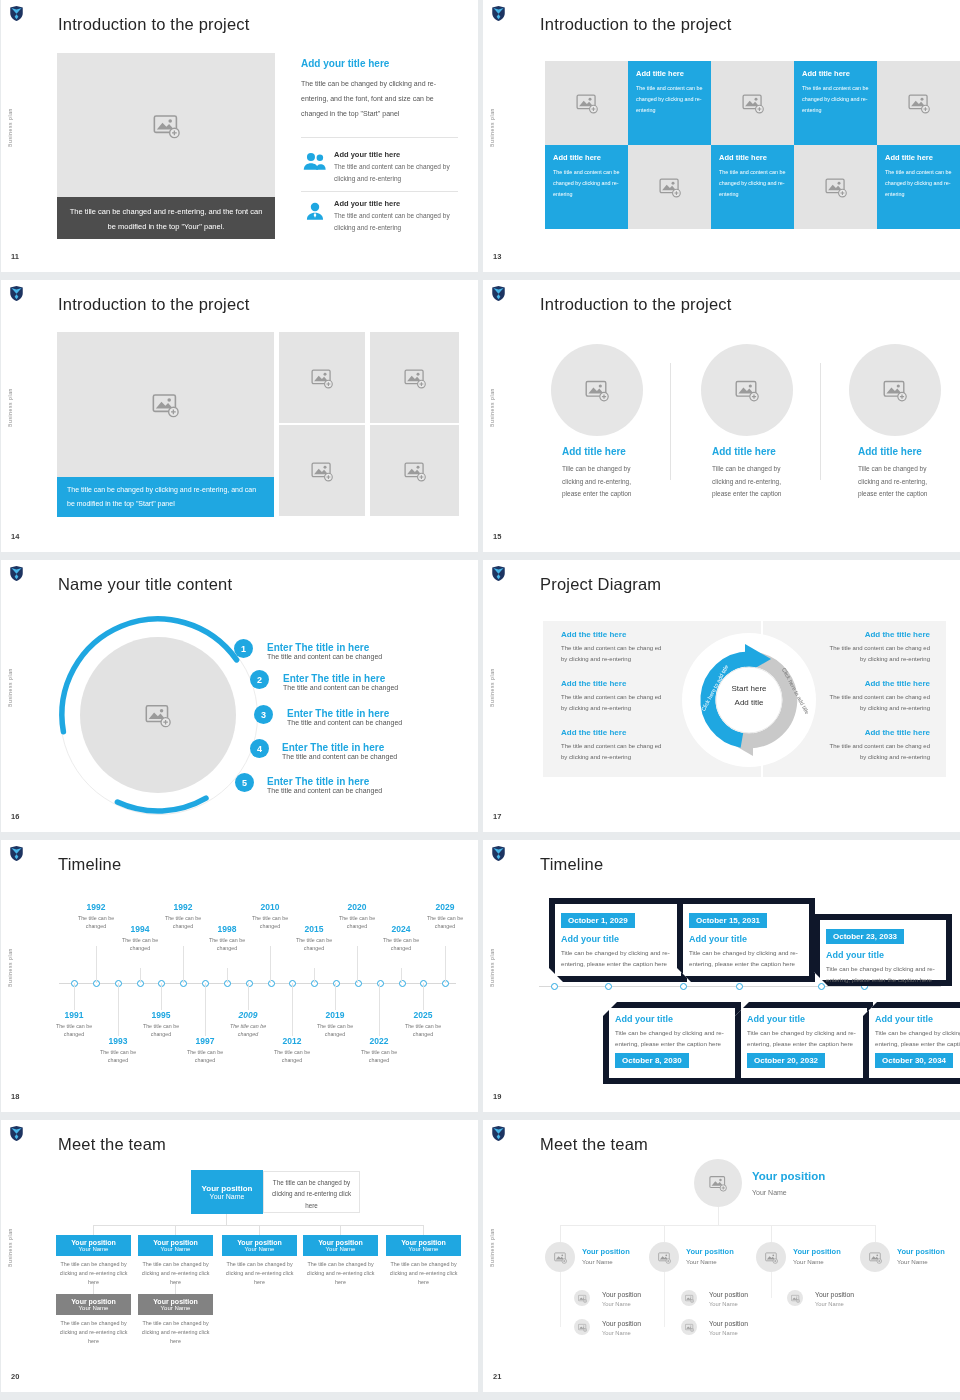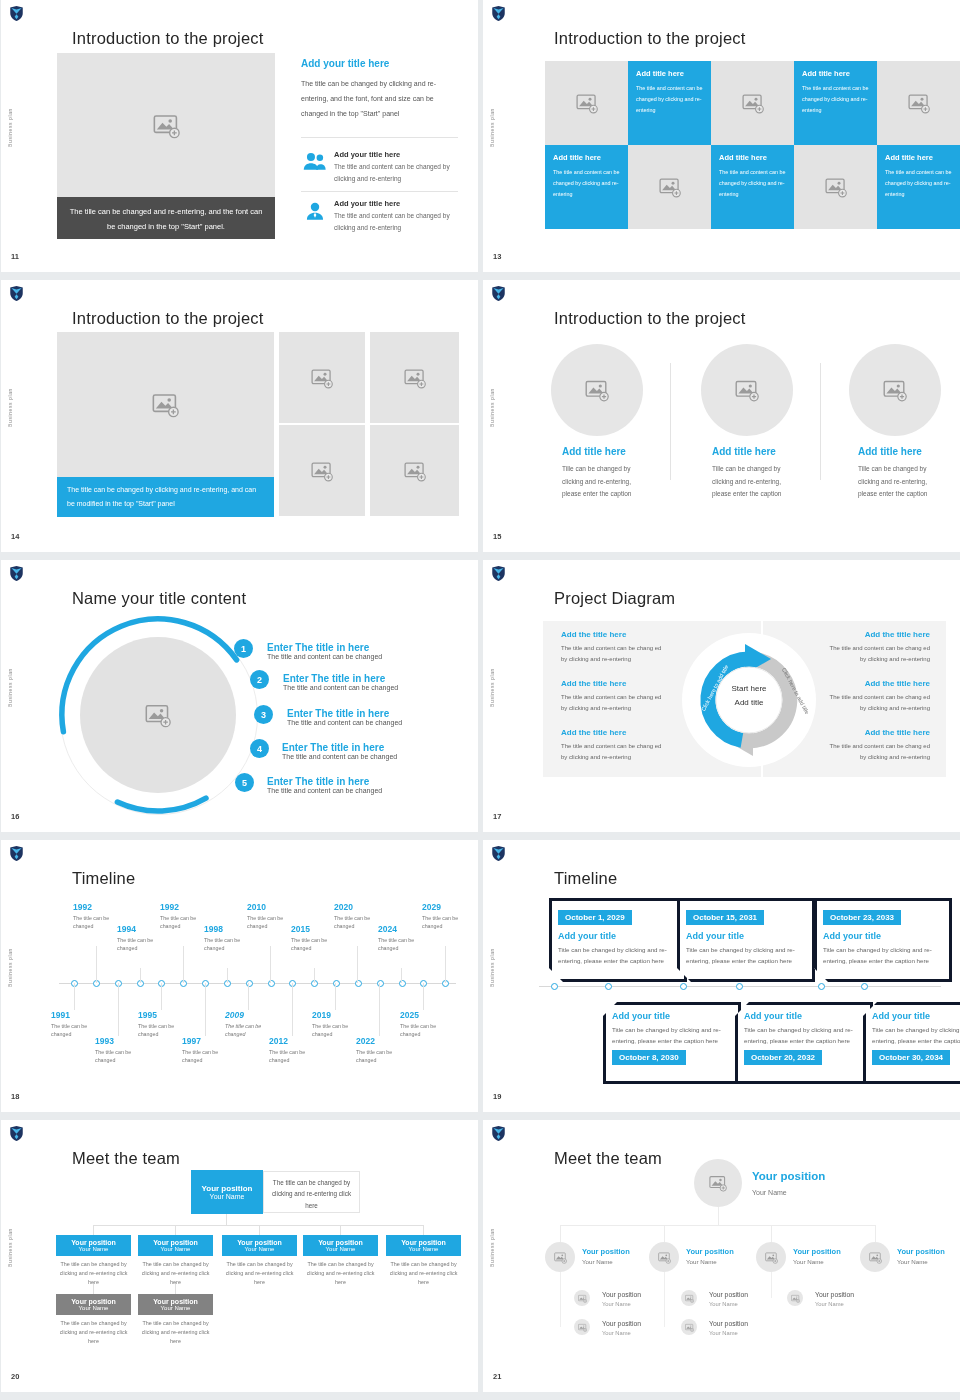--- a/index.html
+++ b/index.html
@@ -1,19 +1,19 @@
 <!DOCTYPE html>
 <html><head>
 <meta charset="utf-8">
 <style>
   html,body{margin:0;padding:0;}
   body{width:960px;height:1400px;background:#e8ebed;font-family:"Liberation Sans",sans-serif;-webkit-font-smoothing:antialiased;}
   .deck{display:grid;grid-template-columns:477px 477px;grid-template-rows:repeat(5,272px);gap:8px 5px;padding:0 0 8px 1px;}
   .slide{position:relative;background:#fff;overflow:hidden;}
-  .stitle{position:absolute;left:57px;top:15px;margin:14px;font-size:16.5px;font-weight:400;color:#262626;letter-spacing:.2px;}
+  .stitle{position:absolute;left:57px;top:15px;margin:0;font-size:16.5px;font-weight:400;color:#262626;letter-spacing:.2px;}
   .logo{position:absolute;left:9px;top:6px;width:13px;height:15px;}
   .vlabel{position:absolute;left:6px;top:108px;writing-mode:vertical-rl;transform:rotate(180deg);font-size:5px;color:#8a8a8a;letter-spacing:.6px;}
   .snum{position:absolute;left:10px;bottom:11px;font-size:7.5px;font-weight:bold;color:#3f3f3f;}
   .abs{position:absolute;}
   .imgph{position:absolute;background:#e4e4e4;display:flex;align-items:center;justify-content:center;}
   .circph{position:absolute;background:#e6e6e6;border-radius:50%;display:flex;align-items:center;justify-content:center;}
   .hairline{position:absolute;background:#e3e3e3;}
   .conn{position:absolute;background:#e0e0e0;}
   
   .darkcap{position:absolute;background:#4d4d4d;color:#fff;font-size:7.5px;line-height:1.95;text-align:center;padding:8px 11px;box-sizing:border-box;}
@@ -37,30 +37,30 @@
   .n16-head{position:absolute;font-size:10px;font-weight:bold;color:#1fa7e1;}
   .n16-body{position:absolute;font-size:7px;color:#555;}
   
   .panel{position:absolute;background:#f3f3f3;}
   .p17-head{font-size:8px;font-weight:bold;color:#1fa7e1;margin:0 0 4px 0;}
   .p17-body{font-size:6px;color:#666;line-height:1.9;margin:0 0 13px 0;}
   .arcword{position:absolute;font-size:5.5px;white-space:nowrap;}
   
   .tl-line{position:absolute;height:1px;background:#d8d8d8;}
   .tl-dot{position:absolute;width:7px;height:7px;border-radius:50%;background:#fff;border:1.5px solid #2aa9e2;box-sizing:border-box;}
-  .tl-block{position:absolute;width:46px;height:44px;}
+  .tl-block{position:absolute;width:46px;text-align:center;height:44px;}
   .tl-block .yr{font-size:8.5px;font-weight:bold;color:#1fa7e1;margin-bottom:2px;}
   .tl-block .cp{font-size:5.3px;color:#777;line-height:1.6;}
   .tl-block:after{content:"";position:absolute;left:50%;width:1px;background:#e2e2e2;}
   .ab-a{top:62px;}  .ab-a:after{top:100%;height:37px;}
   .ab-b{top:84px;}  .ab-b:after{top:100%;height:15px;}
   .bl-a{top:170px;} .bl-a:after{top:-27px;height:27px;}
   .bl-b{top:196px;} .bl-b:after{top:-53px;height:53px;}
   
-  .t19{position:absolute;width:138px;border:3px solid #0f172a;background:#fff;padding:5px 6px;box-sizing:border-box;}
+  .t19{position:absolute;width:138px;border:6px solid #0f172a;background:#fff;padding:5px 6px;box-sizing:border-box;}
   .t19.up{clip-path:polygon(0 0,100% 0,100% 100%,14px 100%,0 calc(100% - 14px));}
   .t19.dn{clip-path:polygon(0 14px,14px 0,100% 0,100% 100%,0 100%);}
   .badge{display:inline-block;background:#1fa7e1;color:#fff;font-size:8px;font-weight:bold;padding:3px 7px;}
   .t19 .hd{font-size:9px;font-weight:bold;color:#1fa7e1;margin-top:6px;}
   .t19 .bd{font-size:6.2px;color:#666;line-height:1.8;margin-top:3px;}
   .t19.dn .hd{margin-top:1px;}
   .t19.dn .badge{margin-top:4px;}
   
   .orgbox{position:absolute;color:#fff;display:flex;flex-direction:column;align-items:center;justify-content:center;text-align:center;}
   .orgbox .pos{font-size:7px;font-weight:bold;}
@@ -112,21 +112,21 @@
     <svg class="logo">
         <use href="#i-shield"></use>
       </svg>
     <div class="vlabel">Business plan</div>
     <h2 class="stitle">Introduction to the project</h2>
     <div class="imgph" style="left:56px;top:53px;width:218px;height:144px;">
       <svg width="27" height="27">
           <use href="#i-img"></use>
         </svg>
     </div>
-    <div class="darkcap" style="left:56px;top:197px;width:218px;height:42px;">The tille can be changed and re-entering, and the font can be changed in the top "Start" panel.</div>
+    <div class="darkcap" style="left:56px;top:197px;width:218px;height:42px;">The tille can be changed and re-entering, and the font can be modified in the top "Your" panel.</div>
     <div class="r12-head" style="left:300px;top:58px;">Add your title here</div>
     <div class="r12-body" style="left:300px;top:76px;width:158px;">The title can be changed by clicking and re-entering, and the font, font and size can be changed in the top "Start" panel</div>
     <div class="hairline" style="left:300px;top:137px;width:157px;height:1px;"></div>
     <svg class="abs" style="left:301px;top:150px;" width="25" height="23">
         <use href="#i-users"></use>
       </svg>
     <div class="mini-head" style="left:333px;top:150px;">Add your title here</div>
     <div class="mini-body" style="left:333px;top:161px;width:122px;">The title and content can be changed by clicking and re-entering</div>
     <div class="hairline" style="left:300px;top:191px;width:157px;height:1px;"></div>
     <svg class="abs" style="left:303px;top:200px;" width="22" height="23">
@@ -451,21 +451,21 @@
     <div class="t19 up" style="left:66px;top:58px;height:84px;">
       <span class="badge">October 1, 2029</span>
       <div class="hd">Add your title</div>
       <div class="bd">Title can be changed by clicking and re-entering, please enter the caption here</div>
     </div>
     <div class="t19 up" style="left:194px;top:58px;height:84px;">
       <span class="badge">October 15, 2031</span>
       <div class="hd">Add your title</div>
       <div class="bd">Title can be changed by clicking and re-entering, please enter the caption here</div>
     </div>
-    <div class="t19 up" style="left:331px;top:58px;height:84px;">
+    <div class="t19 up" style="left:331px;top:74px;height:72px;">
       <span class="badge">October 23, 2033</span>
       <div class="hd">Add your title</div>
       <div class="bd">Title can be changed by clicking and re-entering, please enter the caption here</div>
     </div>
     <div class="t19 dn" style="left:120px;top:162px;height:82px;">
       <div class="hd">Add your title</div>
       <div class="bd">Title can be changed by clicking and re-entering, please enter the caption here</div>
       <span class="badge">October 8, 2030</span>
     </div>
     <div class="t19 dn" style="left:252px;top:162px;height:82px;">

